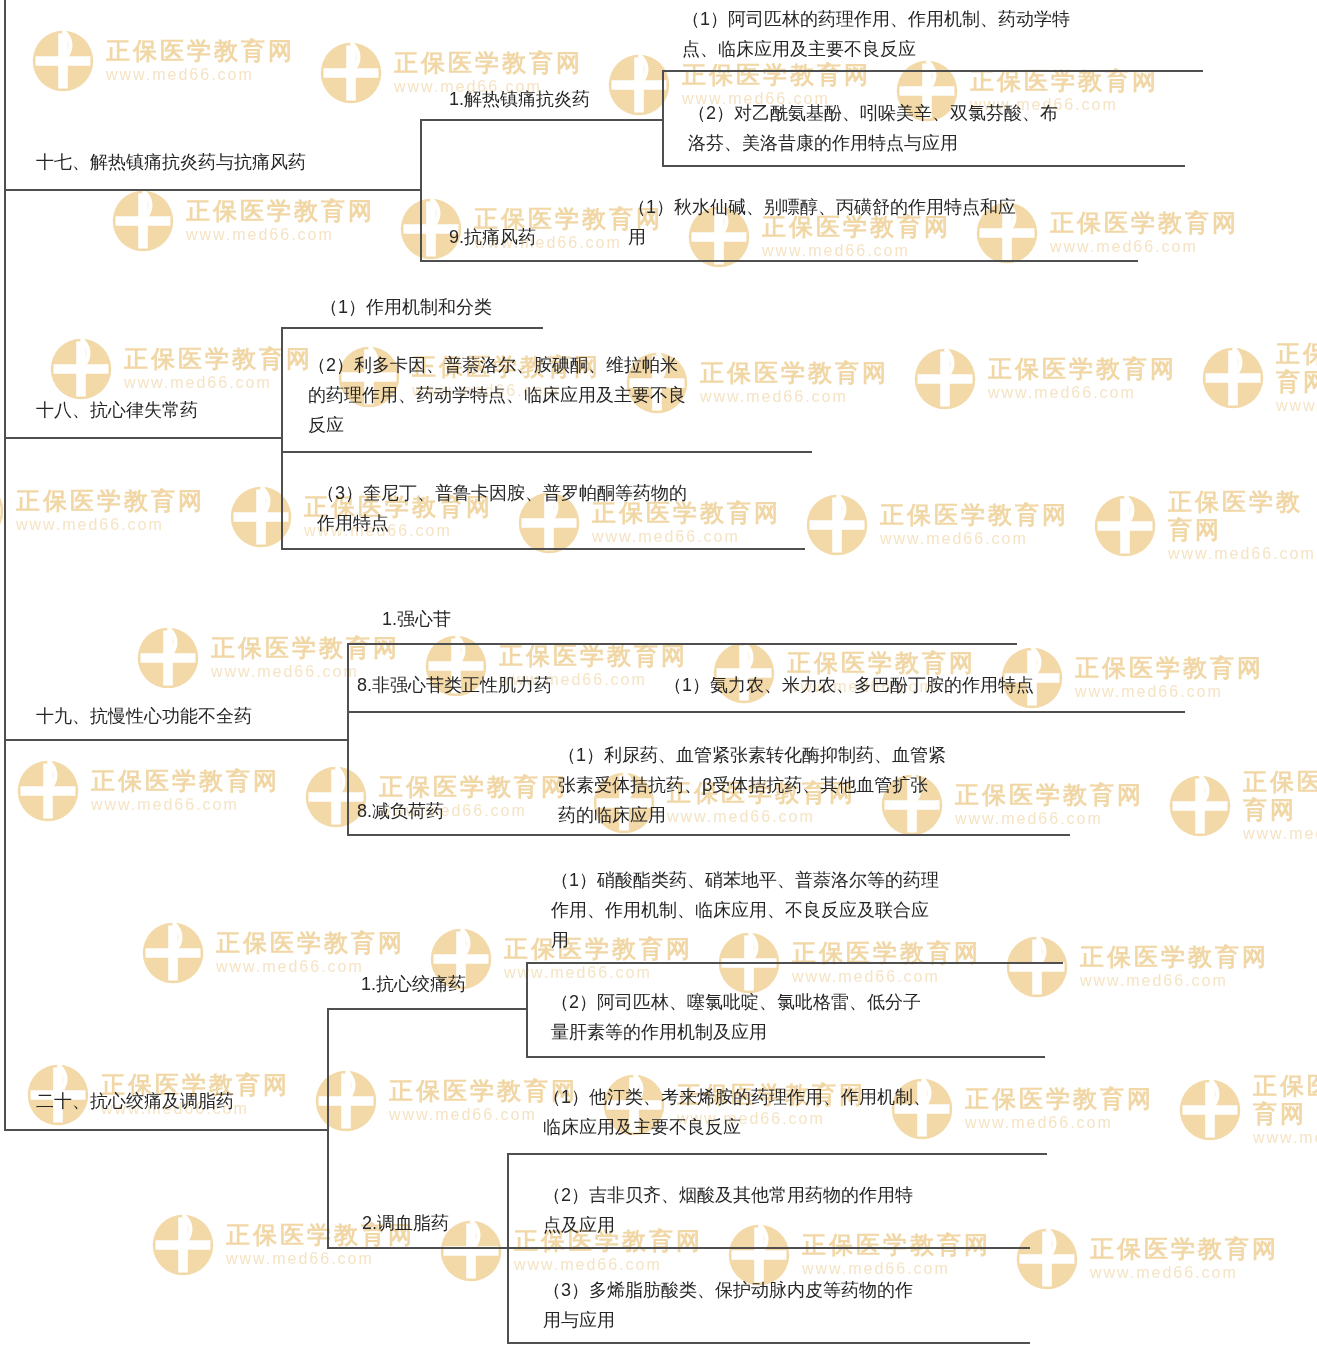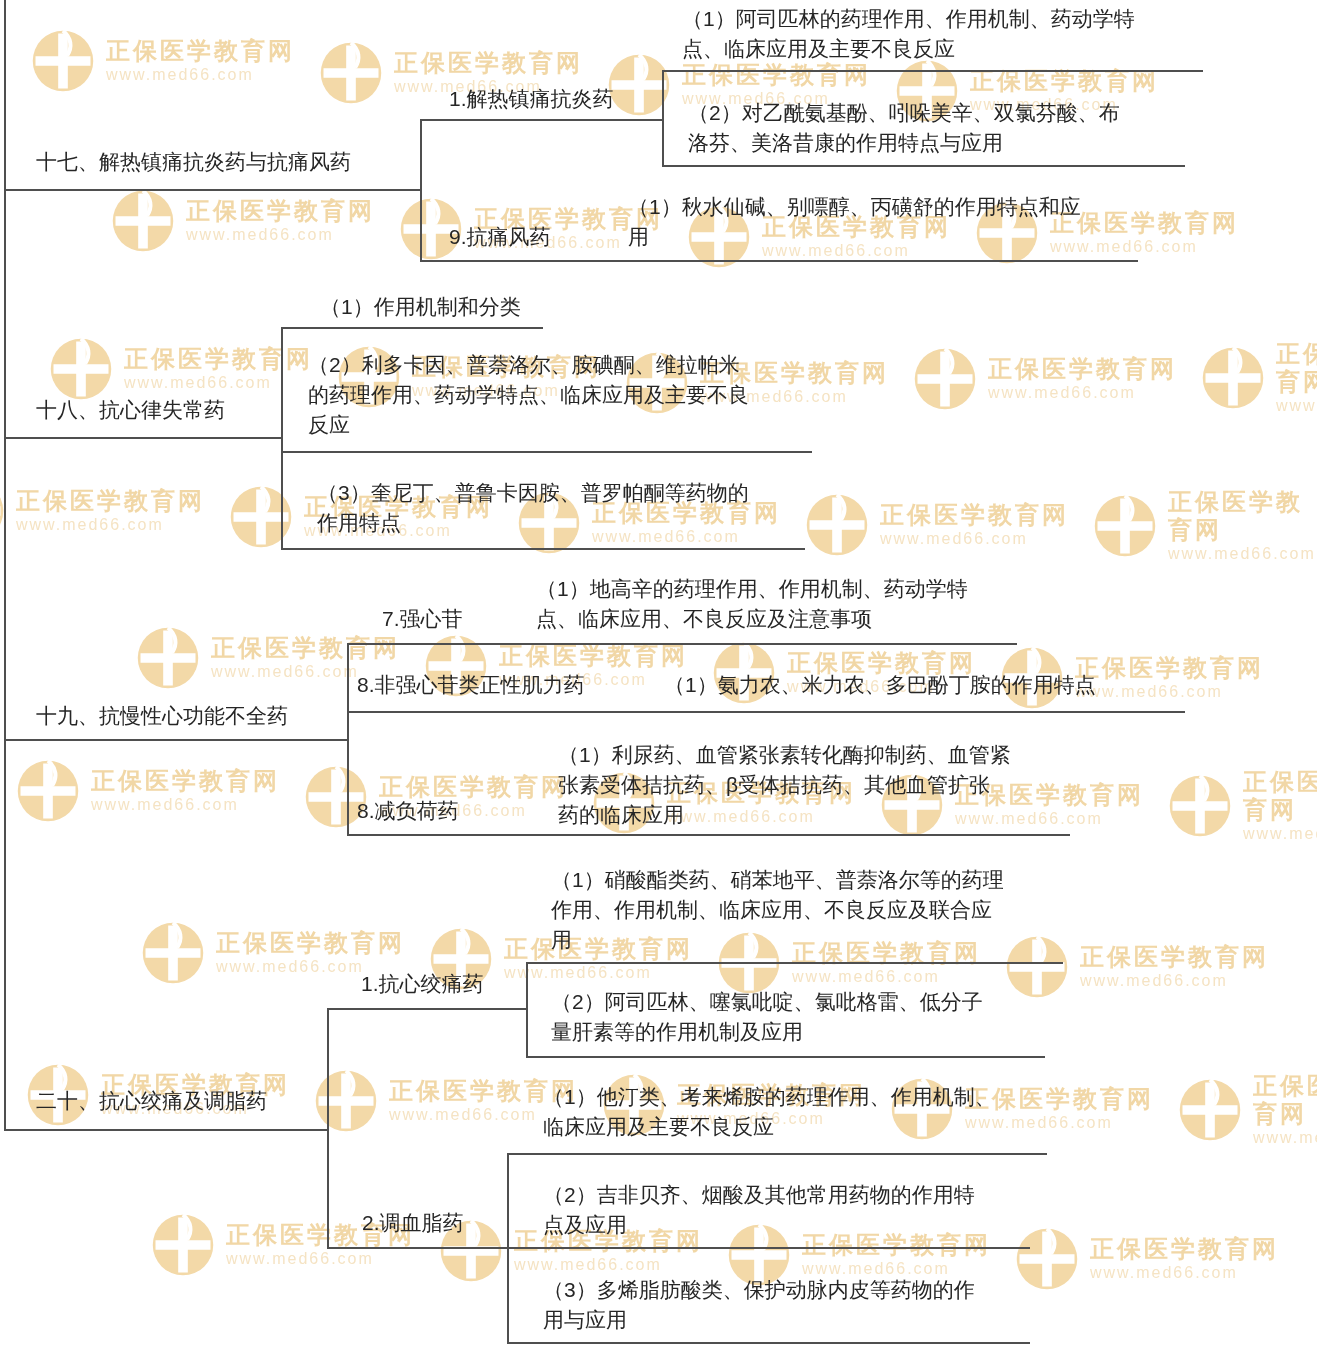--- a/index.html
+++ b/index.html
@@ -9,21 +9,21 @@
   .wm-layer{position:absolute;inset:0;z-index:0;}
   .wm{position:absolute;display:flex;align-items:center;gap:10px;pointer-events:none;}
   .wm-logo{width:66px;height:66px;flex:0 0 auto;}
   .wm-brand{font-size:24px;font-weight:bold;letter-spacing:3px;color:#f1d7a6;line-height:28px;}
   .wm-url{font-size:16px;letter-spacing:2px;color:#f5e3c3;line-height:20px;}
   
   .ln{position:absolute;background:#4f4f4f;z-index:1;}
   .ln.h{height:2px;}
   .ln.v{width:2px;}
   
-  .txt{position:absolute;z-index:2;font-size:21px;line-height:30px;color:#262626;white-space:pre-line;}
+  .txt{position:absolute;z-index:2;font-size:18px;line-height:30px;color:#262626;white-space:pre-line;}
   .nowrap{white-space:nowrap;}
 </style>
 </head>
 <body>
 
 <div class="stage">
 
   <div class="wm-layer" id="wm-layer">
       <div class="wm" style="left: 30px; top: 28px;">
         <svg class="wm-logo" viewBox="0 0 48 48">
@@ -512,23 +512,21 @@
 
   <div class="txt nowrap" style="left:36px;top:395px">十八、抗心律失常药</div>
   <div class="txt nowrap" style="left:320px;top:292px">（1）作用机制和分类</div>
   <div class="txt" style="left:308px;top:350px;width:515px">（2）利多卡因、普萘洛尔、胺碘酮、维拉帕米
 的药理作用、药动学特点、临床应用及主要不良
 反应</div>
   <div class="txt" style="left:317px;top:478px;width:505px">（3）奎尼丁、普鲁卡因胺、普罗帕酮等药物的
 作用特点</div>
 
   <div class="txt nowrap" style="left:36px;top:701px">十九、抗慢性心功能不全药</div>
-  <div class="txt nowrap" style="left:382px;top:604px">7.强心苷</div>
-  <div class="txt" style="left:536px;top:574px;width:495px">（1）地高辛的药理作用、作用机制、药动学特
-点、临床应用、不良反应及注意事项</div>
+  <div class="txt nowrap" style="left:382px;top:604px">1.强心苷</div>
   <div class="txt nowrap" style="left:357px;top:670px">8.非强心苷类正性肌力药</div>
   <div class="txt nowrap" style="left:664px;top:670px">（1）氨力农、米力农、多巴酚丁胺的作用特点</div>
   <div class="txt nowrap" style="left:357px;top:796px">8.减负荷药</div>
   <div class="txt" style="left:558px;top:740px;width:520px">（1）利尿药、血管紧张素转化酶抑制药、血管紧
 张素受体拮抗药、β受体拮抗药、其他血管扩张
 药的临床应用</div>
 
   <div class="txt nowrap" style="left:36px;top:1086px">二十、抗心绞痛及调脂药</div>
   <div class="txt nowrap" style="left:361px;top:969px">1.抗心绞痛药</div>
   <div class="txt" style="left:551px;top:865px;width:528px">（1）硝酸酯类药、硝苯地平、普萘洛尔等的药理

